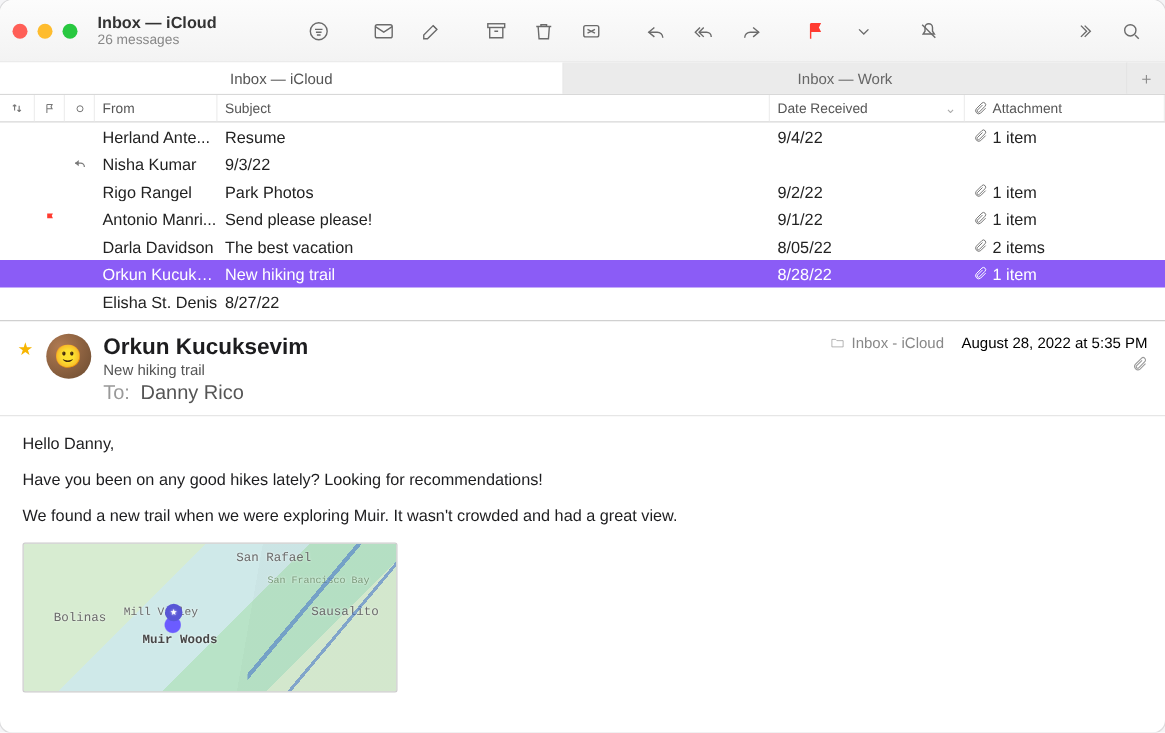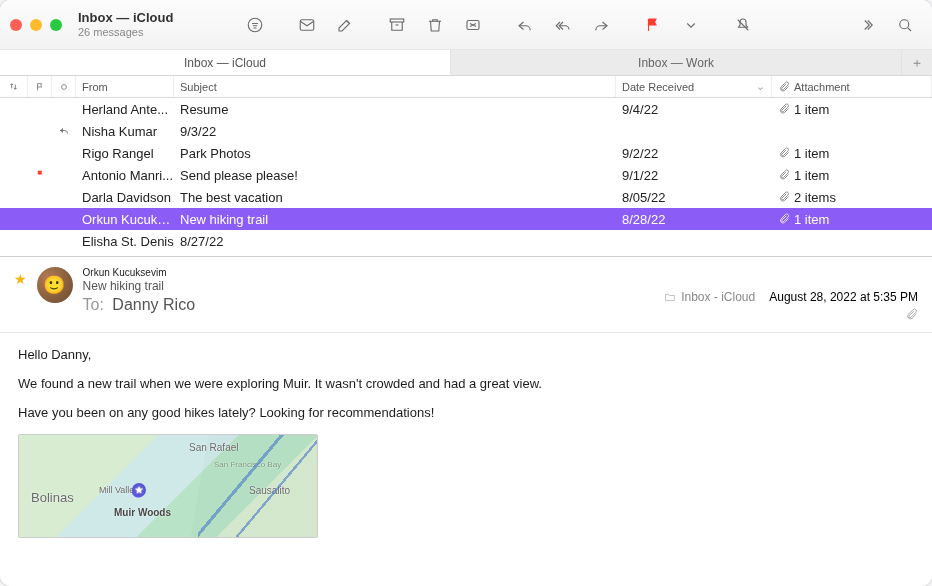--- a/index.html
+++ b/index.html
@@ -97,55 +97,56 @@
     display:flex; padding:10px 14px 8px 14px; border-bottom:1px solid #e6e6e6;
   }
   .ph-left { display:flex; gap:10px; }
   .star { color:#f7b500; font-size:14px; margin-top:4px;}
   .avatar {
     width:36px;height:36px;border-radius:50%;
     background: radial-gradient(circle at 30% 30%, #b07a52, #6a4a2f);
     display:flex;align-items:center;justify-content:center;font-size:18px;
   }
   .ph-info { display:flex;flex-direction:column; gap:1px;}
-  .ph-sender{font-weight:400;font-size:10px;}
+  .ph-sender{font-weight:700;font-size:18px;}
   .ph-subject{font-size:12px;color:#555;}
   .ph-to{font-size:16px;color:#777;margin-top:2px;}
   .ph-to .lbl{color:#999;margin-right:4px;}
-  .ph-right{margin-left:auto;text-align:right;display:flex;flex-direction:column;align-items:flex-end;gap:4px;margin-top:23px;}
+  .ph-right{margin-left:auto;text-align:right;display:flex;flex-direction:column;align-items:flex-end;gap:4px;}
   .ph-folder{font-size:12px;color:#888;display:flex;align-items:center;gap:5px;}
   .ph-folder svg{width:12px;height:12px;stroke:#888;fill:none;}
   .ph-date{font-size:12px;color:#000000;}
   .ph-clip svg{width:13px;height:13px;stroke:#999;fill:none;stroke-width:1.6;}
   
   .body {
     padding:14px 18px; font-size:13px; color:#1d1d1f; overflow:auto;
   }
   .body p{margin-bottom:14px;}
   .mapimg {
-    width:300px;height:104px;border:1px solid #ccc;border-radius:2px;
+    width:300px;height:120px;border:1px solid #ccc;border-radius:2px;
     background:
       radial-gradient(circle at 40% 55%, #6b5cff 0 6px, transparent 7px),
       linear-gradient(100deg, rgba(255,255,255,0) 60%, rgba(0,0,0,0.02) 60%),
       linear-gradient(135deg,#d7ecd1 0 35%, #cfe9e9 35% 55%, #b8e3c7 55% 75%, #d7ecd1 75%);
     position:relative;
     overflow:hidden;
+    font-family:Liberation Mono, monospace;
   }
   .mapimg::after{
     content:""; position:absolute; left:60%; top:0; width:40%; height:100%;
     background:
       linear-gradient(130deg, transparent 0 40%, #4a78c9 40% 42%, transparent 42% 60%, #4a78c9 60% 61.5%, transparent 61.5%);
     opacity:.6;
   }
   .maplabel{position:absolute;font-size:10px;font-weight:600;color:#474747;text-shadow:0 0 2px #fff;}
   .maplabel.mw{left:95px; top:72px;}
   .maplabel.sr{ left:170px; top:7px; font-weight:500; color:#6a6a6a;}
   .maplabel.sa{ left:230px; top:50px; font-weight:500; color:#6a6a6a;}
   .maplabel.mv{ left:80px; top:50px; font-weight:400; font-size:9px;color:#6a6a6a;}
-  .maplabel.bo{ left:12px; top:55px; font-weight:400; font-size:13px;color:#6a6a6a;}
+  .maplabel.bo{ left:24px; top:55px; font-weight:400; font-size:10px;color:#6a6a6a;}
   .maplabel.sb{ left:195px; top:25px; font-weight:400; font-size:8px;color:#7a9a7a;}
   .maplabel.pin{ left:113px; top:48px; width:14px;height:14px;border-radius:50%;background:#5856d6;display:flex;align-items:center;justify-content:center;color:#fff;font-size:9px;}
 </style>
 </head>
 <body>
 
 <div class="window">
 
   <div class="titlebar">
     <div class="traffic-lights">
@@ -431,22 +432,22 @@
         <div class="ph-date">August 28, 2022 at 5:35 PM</div>
       </div>
       <div class="ph-clip"><svg viewBox="0 0 24 24">
             <path d="M21 11l-8 8a5 5 0 01-7-7l9-9a3.5 3.5 0 015 5l-9 9a2 2 0 01-3-3l8-8"></path>
           </svg></div>
     </div>
   </div>
 
   <div class="body">
     <p>Hello Danny,</p>
+    <p>Have you been on any good hikes lately? Looking for recommendations!</p>
     <p>We found a new trail when we were exploring Muir. It wasn't crowded and had a great view.</p>
-    <p>Have you been on any good hikes lately? Looking for recommendations!</p>
     <div class="mapimg">
       <span class="maplabel sr">San Rafael</span>
       <span class="maplabel sb">San Francisco Bay</span>
       <span class="maplabel sa">Sausalito</span>
       <span class="maplabel mv">Mill Valley</span>
       <span class="maplabel bo">Bolinas</span>
       <span class="maplabel pin">★</span>
       <span class="maplabel mw">Muir Woods</span>
     </div>
   </div>

